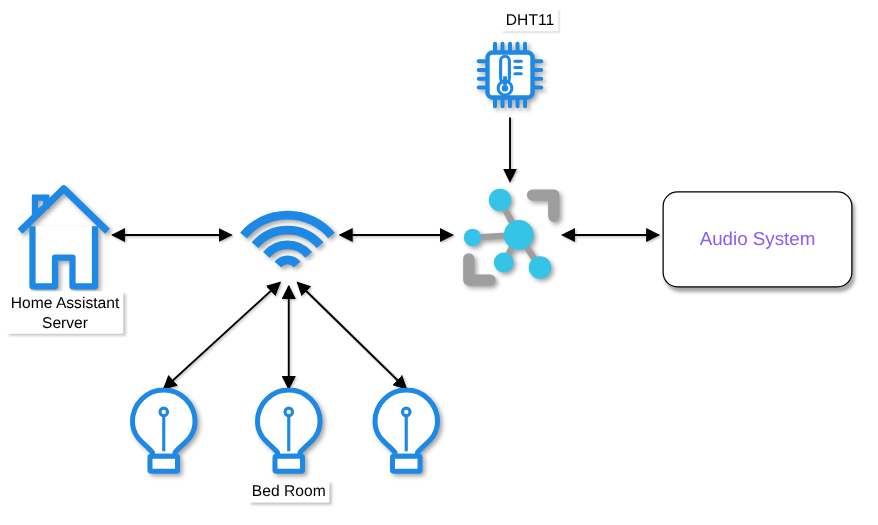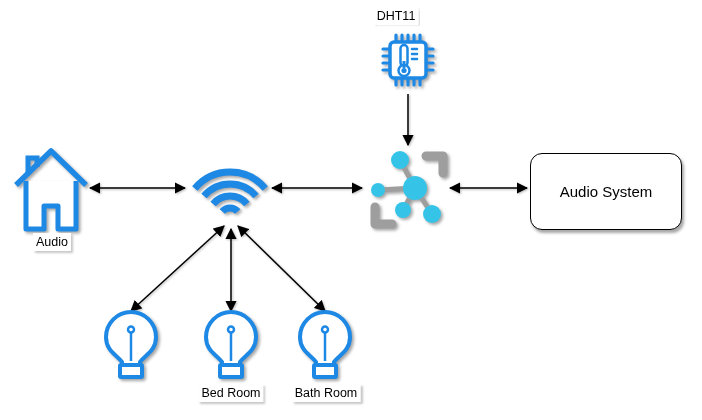--- a/index.html
+++ b/index.html
@@ -23,21 +23,21 @@
     font-size:12.5px; line-height:16px; text-align:center;
     padding:1px 3px; white-space:nowrap;
     box-shadow:2px 2px 2px rgba(0,0,0,0.22);
     transform:translateX(-50%);
   }
   .audio-box {
     position:absolute; left:530px; top:153px; width:150px; height:75px;
     background:#ffffff; border:1.5px solid #000; border-radius:12px;
     box-shadow:2px 3px 3px rgba(0,0,0,0.35);
     display:flex; align-items:center; justify-content:center;
-    font-size:15px; color:#000000;
+    font-size:15px; color:#8b5cf6;
   }
 </style>
 </head>
 <body>
 
 <div class="canvas">
 
   <svg class="layer edges">
     <defs>
       <marker id="arr" viewBox="0 0 10 10" refX="9" refY="5" markerWidth="7.5" markerHeight="7.5" orient="auto-start-reverse" markerUnits="strokeWidth">
@@ -139,23 +139,23 @@
     <path d="M22,52 C17,45 6,41 6,27 A25,25 0 0 1 56,27 C56,41 45,45 40,52 L40,55 L22,55 Z" fill="#fff" class="bstroke" stroke-width="4" stroke-linejoin="round"></path>
     <line x1="31" y1="51" x2="31" y2="23" class="bstroke" stroke-width="2.5"></line>
     <circle cx="31" cy="19.5" r="3" fill="#fff" class="bstroke" stroke-width="2.5"></circle>
     <rect x="20" y="55" width="22" height="12" rx="1" fill="#fff" class="bstroke" stroke-width="4"></rect>
   </svg>
 
   <div class="audio-box">
     <span>Audio System</span>
   </div>
 
-  <div class="lbl" style="left:396px;top:7px;box-shadow:1px 1px 1px rgba(0,0,0,0.12)">DHT11</div>
+  <div class="lbl" style="left:424px;top:7px;box-shadow:1px 1px 1px rgba(0,0,0,0.12)">DHT11</div>
 
   <div class="lbl" style="left:52px;top:233px">
-    <div>Audio</div>
+    <div>Home Assistant</div>
+    <div>Server</div>
   </div>
 
 
   <div class="lbl" style="left:231px;top:384px">Bed Room</div>
-  <div class="lbl" style="left:326px;top:384px">Bath Room</div>
 
 </div>
 
 </body></html>

